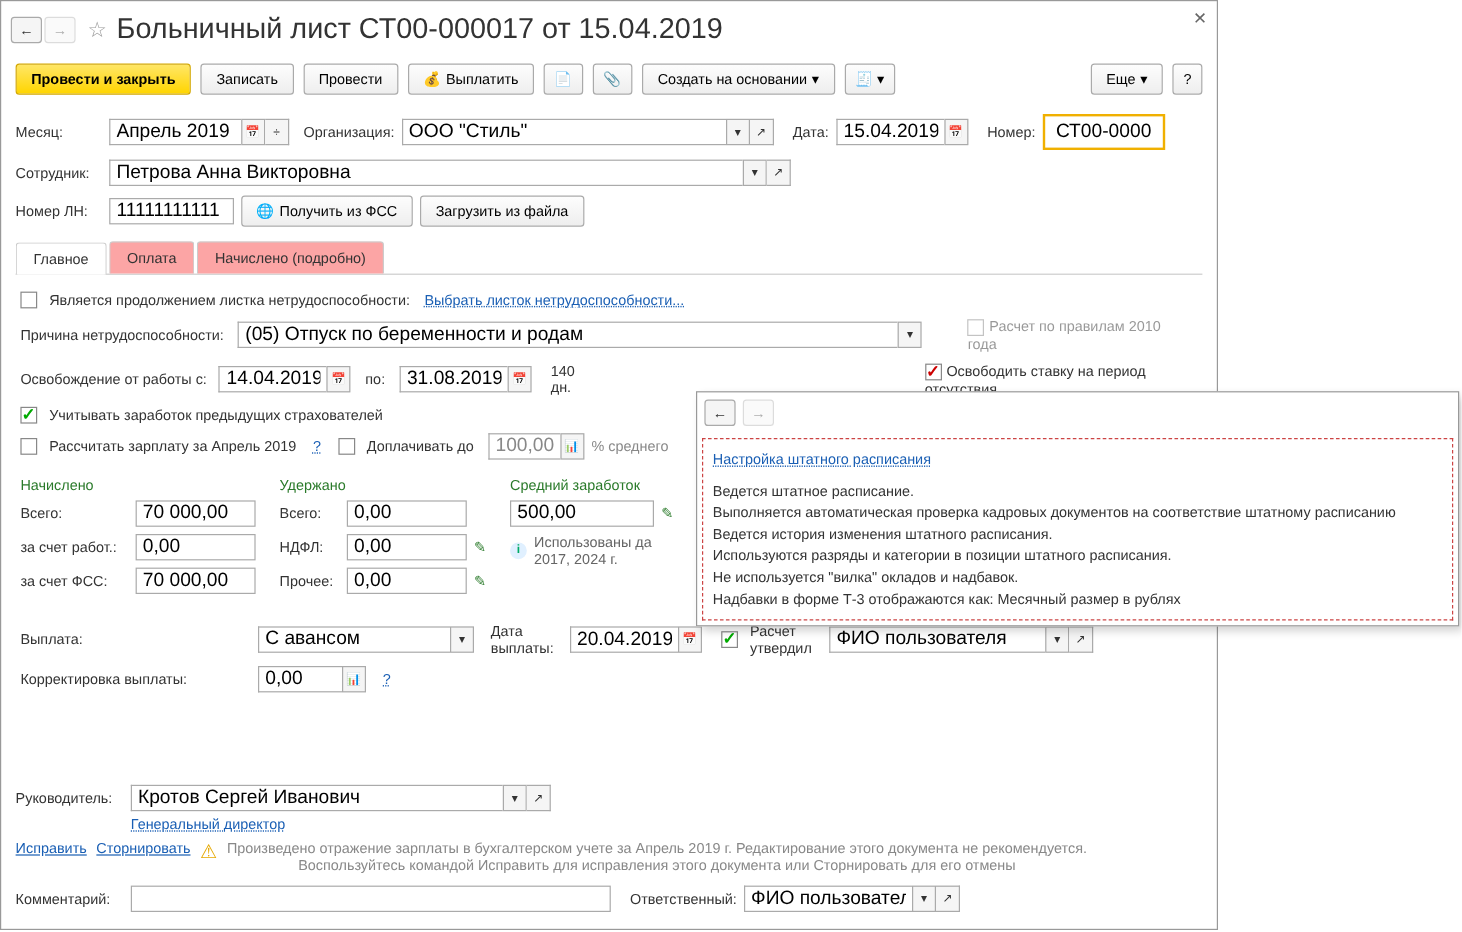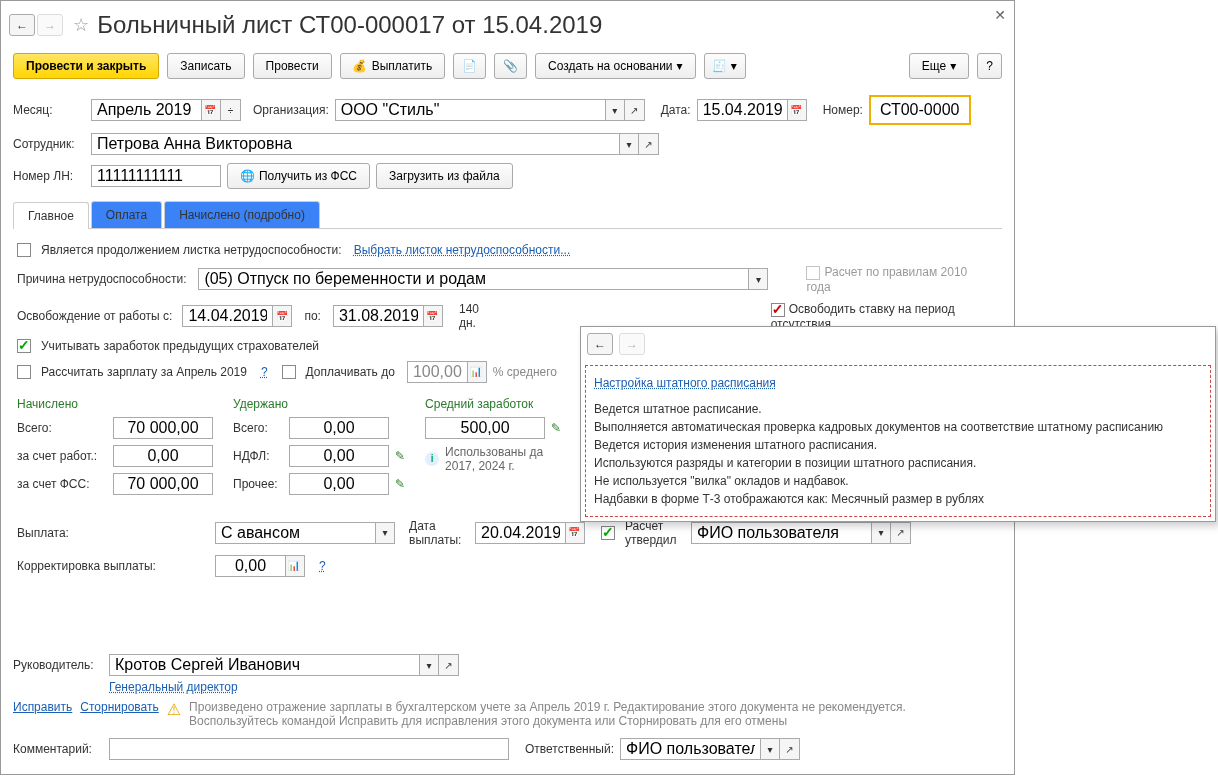--- a/index.html
+++ b/index.html
@@ -17,44 +17,44 @@
 .spacer { flex: 1; }
 .row { display: flex; align-items: center; padding: 4px 8px; gap: 6px; }
 .lbl { min-width: 72px; }
 .input { border: 1px solid #aaa; background: #fff; padding: 3px 5px; height: 22px; font-size: 16px; }
 .sel { display: flex; }
 .sel .input { border-right: none; }
 .sel-btn { width: 20px; height: 22px; border: 1px solid #aaa; background: #f5f5f5; display: inline-flex; align-items: center; justify-content: center; cursor: pointer; font-size: 10px; }
 .sel-btn + .sel-btn { border-left: none; }
 .number-hl { border: 2px solid #f0b000; padding: 2px 4px; }
 .tabs { display: flex; border-bottom: 1px solid #ccc; margin: 8px 8px 0 8px; }
-.tab { padding: 6px 14px; border: 1px solid #ccc; border-bottom: none; background: #3b82f6; margin-right: 2px; cursor: pointer; border-radius: 3px 3px 0 0; }
+.tab { padding: 6px 14px; border: 1px solid #ccc; border-bottom: none; background: #fca5a5; margin-right: 2px; cursor: pointer; border-radius: 3px 3px 0 0; }
 .tab.active { background: #fff; position: relative; top: 1px; }
 .content { padding: 10px 12px; }
 .chk { width: 14px; height: 14px; border: 1px solid #888; display: inline-block; vertical-align: middle; margin-right: 4px; position: relative; }
 .chk.checked::after { content: "✓"; color: #0a0; position: absolute; top: -3px; left: 0; font-size: 14px; font-weight: bold; }
 .chk.red.checked::after { color: #c00; }
 .link { color: #1a5fb4; text-decoration: underline dotted; cursor: pointer; }
 .link2 { color: #1a5fb4; text-decoration: underline; cursor: pointer; }
 .green-h { color: #2a7a2a; }
 .cols { display: flex; gap: 20px; }
 .col { display: flex; flex-direction: column; gap: 6px; }
 .amt-row { display: flex; align-items: center; gap: 6px; }
 .amt-lbl { width: 90px; }
-.amt-in { width: 100px; text-align: center; }
+.amt-in { width: 100px; text-align: left; }
 .pencil { color: #2a7a2a; cursor: pointer; }
 .info-i { color: #0a6; background: #e0f0ff; border-radius: 50%; width: 14px; height: 14px; display: inline-flex; align-items: center; justify-content: center; font-size: 10px; font-weight: bold; }
 .popup { position: absolute; top: 326px; left: 580px; width: 636px; border: 1px solid #999; background: #fff; box-shadow: 4px 4px 8px rgba(0,0,0,.2); }
 .popup-hdr { display: flex; align-items: center; padding: 6px; gap: 4px; }
 .popup-title { flex: 1; text-align: center; font-size: 16px; }
 .popup-body { border: 1px dashed #c44; margin: 4px; padding: 8px; font-size: 12px; line-height: 1.5; }
 .footer { position: absolute; bottom: 0; left: 0; right: 16px; padding: 8px 12px 10px 12px; }
 .warn-row { display: flex; align-items: flex-start; gap: 8px; padding: 6px 0; }
 .warn-ico { color: #e6a800; font-size: 16px; }
-.gray-t { color: #888; }
+.gray-t { color: #888; text-align: center; }
 </style>
 </head>
 <body>
 
 <div class="window">
   <div class="header">
     <span class="nav-btn">←</span>
     <span class="nav-btn" style="opacity:.4">→</span>
     <span class="star-icon">☆</span>
     <span class="title">Больничный лист СТ00-000017 от 15.04.2019</span>
@@ -104,21 +104,21 @@
     <span class="lbl">Сотрудник:</span>
     <span class="sel">
         <input class="input" style="width: 528px;" value="Петрова Анна Викторовна">
         <span class="sel-btn">▾</span>
         <span class="sel-btn">↗</span>
       </span>
   </div>
 
   <div class="row">
     <span class="lbl">Номер ЛН:</span>
-    <input class="input" style="width: 130px;" value="11111111111">
+    <input class="input" style="width: 104px;" value="11111111111">
     <button class="btn">
         <span>🌐</span>
         <span>Получить из ФСС</span>
       </button>
     <button class="btn">Загрузить из файла</button>
   </div>
 
   <div class="tabs">
     <div class="tab active">Главное</div>
     <div class="tab">Оплата</div>

